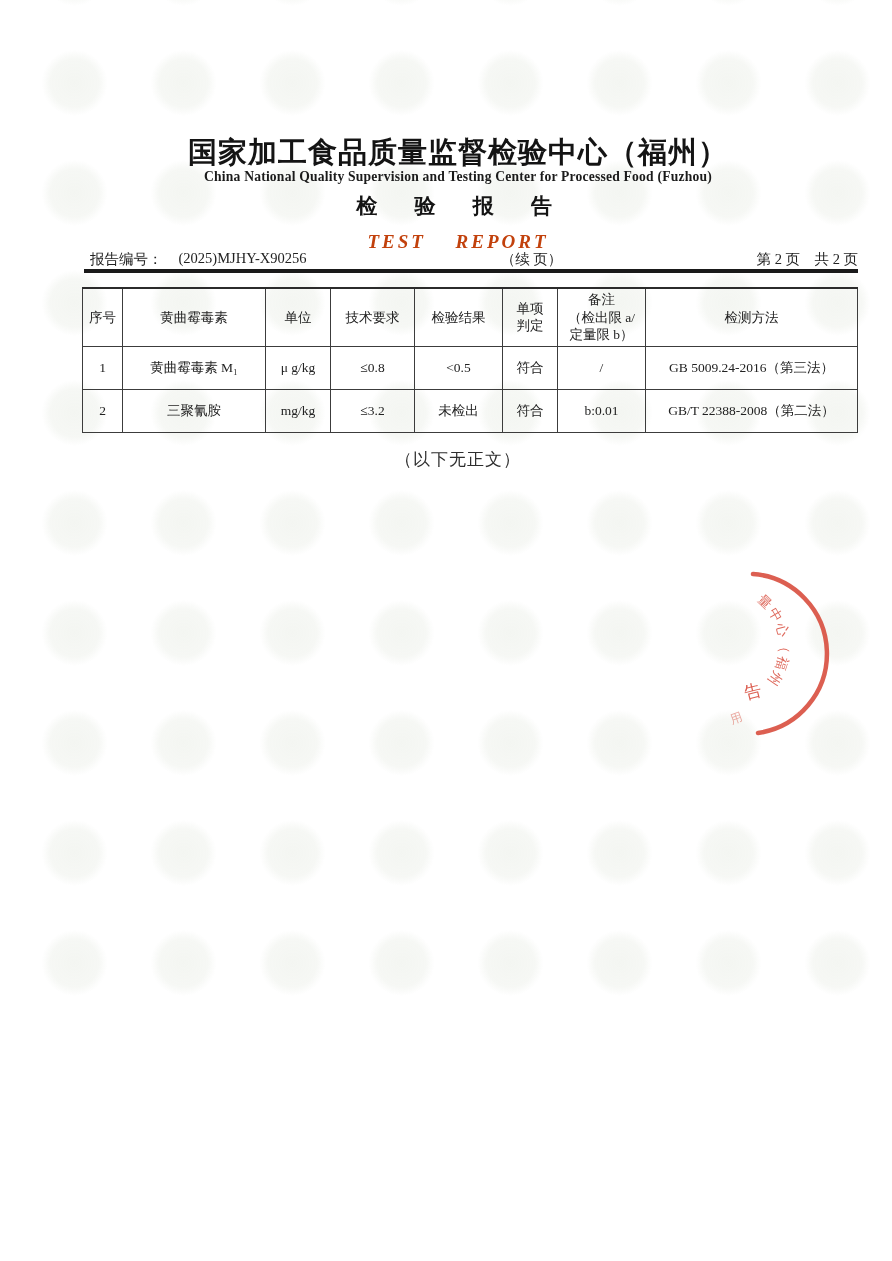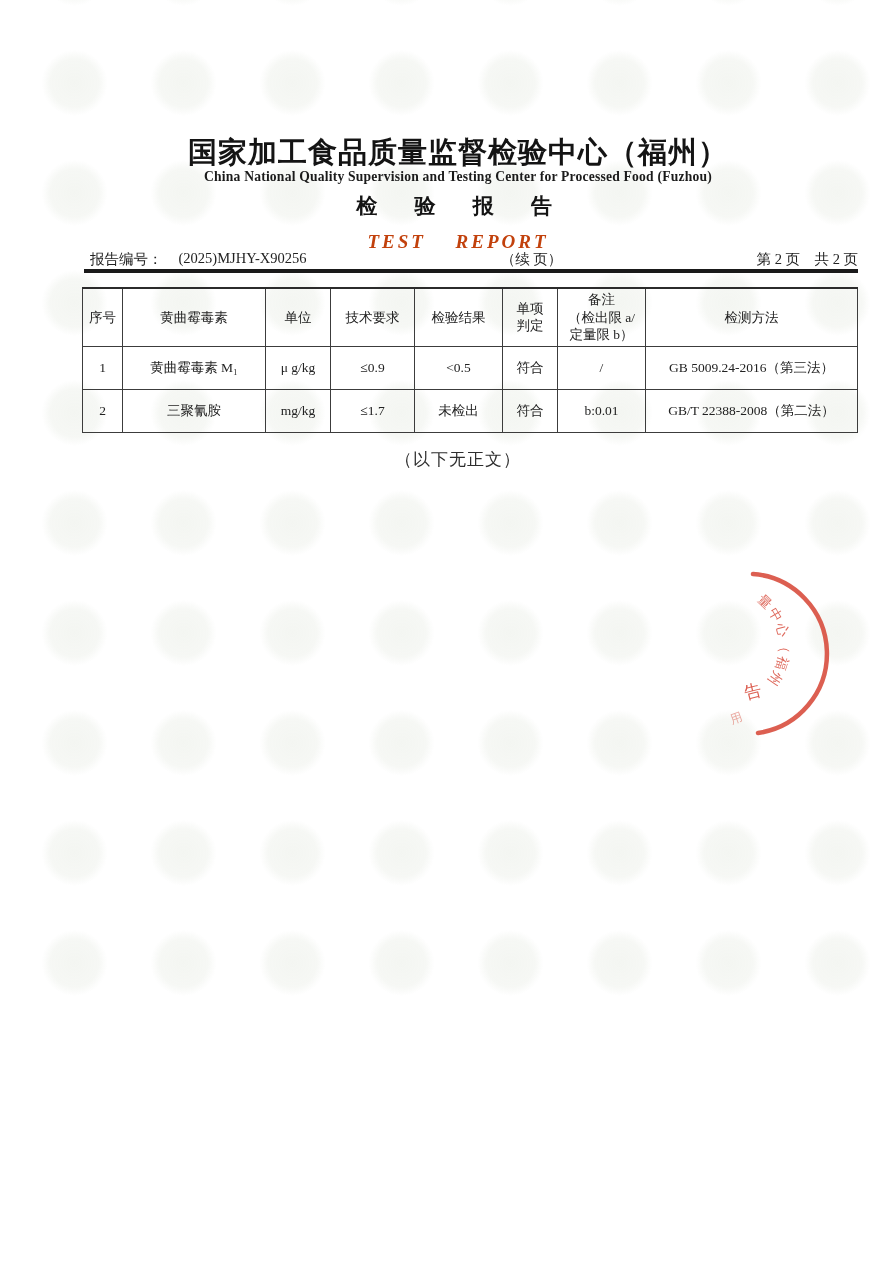--- a/index.html
+++ b/index.html
@@ -101,31 +101,31 @@
 判定</th>
         <th>备注
 （检出限 a/
 定量限 b）</th>
         <th>检测方法</th>
       </tr>
       <tr class="row">
         <td>1</td>
         <td class="left">黄曲霉毒素 M₁</td>
         <td>μ g/kg</td>
-        <td>≤0.9</td>
+        <td>≤0.8</td>
         <td>&lt;0.5</td>
         <td>符合</td>
         <td>/</td>
         <td>GB 5009.24-2016（第三法）</td>
       </tr>
       <tr class="row">
         <td>2</td>
         <td class="left">三聚氰胺</td>
         <td>mg/kg</td>
-        <td>≤1.7</td>
+        <td>≤3.2</td>
         <td>未检出</td>
         <td>符合</td>
         <td>b:0.01</td>
         <td>GB/T 22388-2008（第二法）</td>
       </tr>
     </tbody>
   </table>
 
   <div class="abs center end-note">（以下无正文）</div>
 

